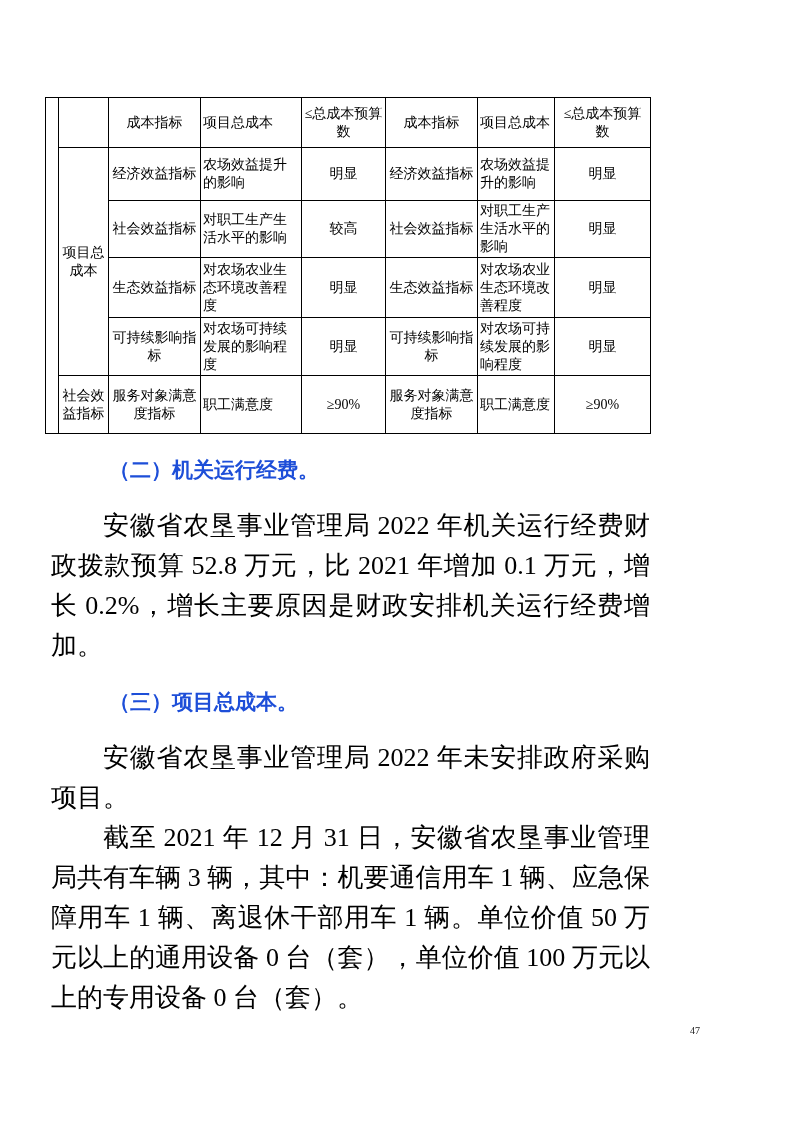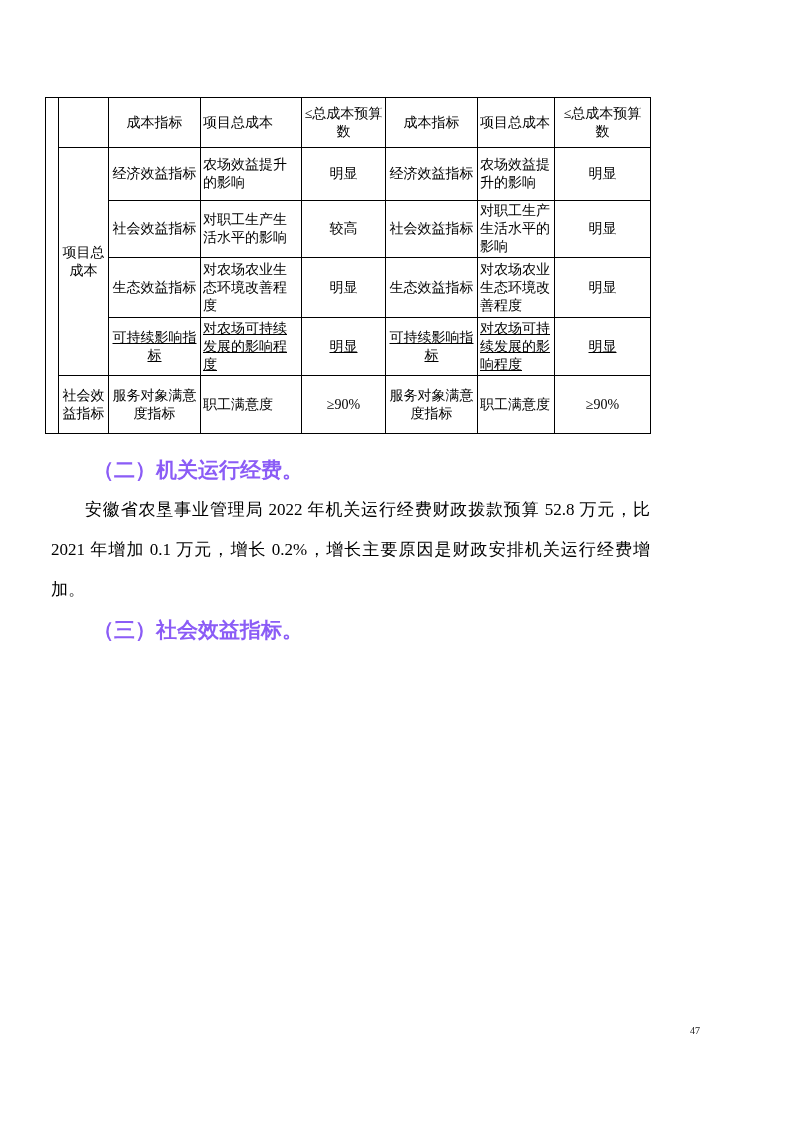--- a/index.html
+++ b/index.html
@@ -34,49 +34,49 @@
     color: #000;
     overflow: hidden;
   }
   td.center { text-align: center; }
   td.left   { text-align: left; }
   td.group  { text-align: center; padding: 1px 8px; }
   tr.r1 { height: 50px; }
   tr.r2 { height: 53px; }
   tr.r3 { height: 56px; }
   tr.r4 { height: 60px; }
-  tr.r5 { height: 58px; text-decoration: underline; }
+  tr.r5 { height: 58px; }
   tr.r6 { height: 58px; }
   col.w-stub { width: 13px; }
   col.w-grp  { width: 50px; }
   col.w-c3   { width: 92px; }
   col.w-c4   { width: 101px; }
   col.w-c5   { width: 84px; }
   col.w-c6   { width: 92px; }
   col.w-c7   { width: 77px; }
   col.w-c8   { width: 96px; }
   
   .doc-body {
     margin-top: 16px;
     margin-left: 6px;
     width: 599px;
   }
   .sec-heading {
-    margin: 0;
+    margin: 16px;
     font-family: Liberation Sans, sans-serif;
     font-weight: bold;
     font-size: 21px;
     line-height: 40px;
     text-indent: 2em;
-    color: #8b5cf6;
+    color: #1d4ed8;
   }
   .para {
     margin: 0;
     font-family: "Liberation Serif", serif;
-    font-size: 17px;
+    font-size: 26px;
     line-height: 40px;
     text-indent: 2em;
     text-align: justify;
     color: #000;
   }
   .page-number {
     position: absolute;
     top: 1025px;
     right: 94px;
     font-size: 10px;
@@ -155,21 +155,23 @@
       </tr>
     </tbody>
   </table>
 
   <div class="doc-body">
     <div class="section">
       <h3 class="sec-heading">（二）机关运行经费。</h3>
       <p class="para">安徽省农垦事业管理局 2022 年机关运行经费财政拨款预算 52.8 万元，比 2021 年增加 0.1 万元，增长 0.2%，增长主要原因是财政安排机关运行经费增加。</p>
     </div>
     <div class="section">
-      <h3 class="sec-heading">（三）社会效益指标。</h3>
+      <h3 class="sec-heading">（三）项目总成本。</h3>
+      <p class="para">安徽省农垦事业管理局 2022 年未安排政府采购项目。</p>
     </div>
     <div class="section">
+      <p class="para">截至 2021 年 12 月 31 日，安徽省农垦事业管理局共有车辆 3 辆，其中：机要通信用车 1 辆、应急保障用车 1 辆、离退休干部用车 1 辆。单位价值 50 万元以上的通用设备 0 台（套），单位价值 100 万元以上的专用设备 0 台（套）。</p>
     </div>
   </div>
 
   <div class="page-number">47</div>
 
 </div>
 
 </body></html>

